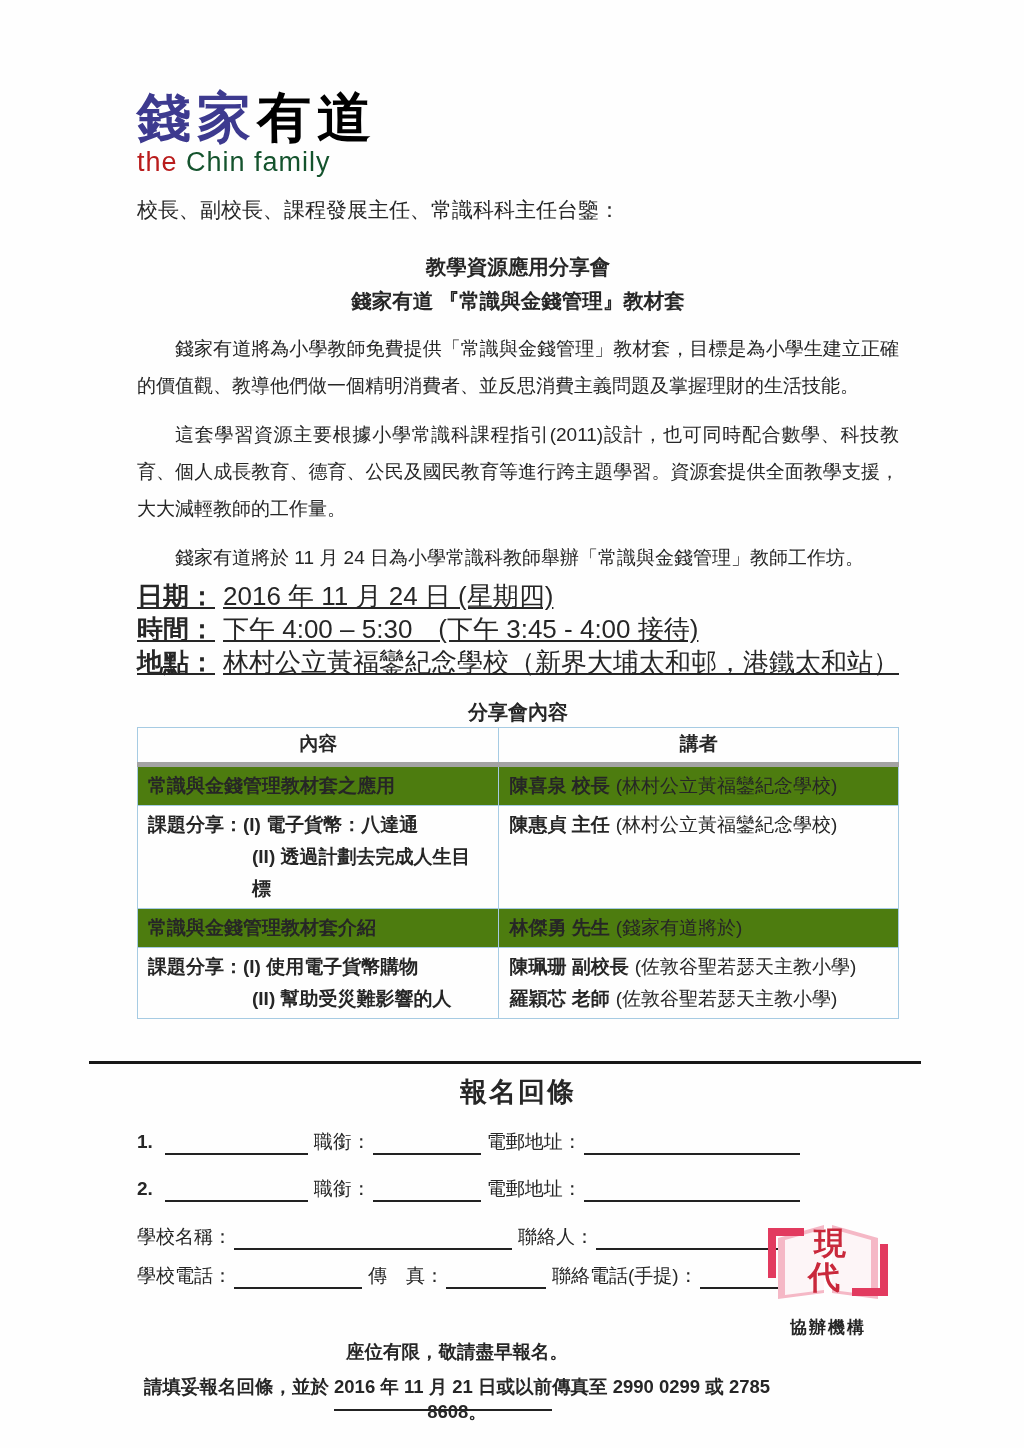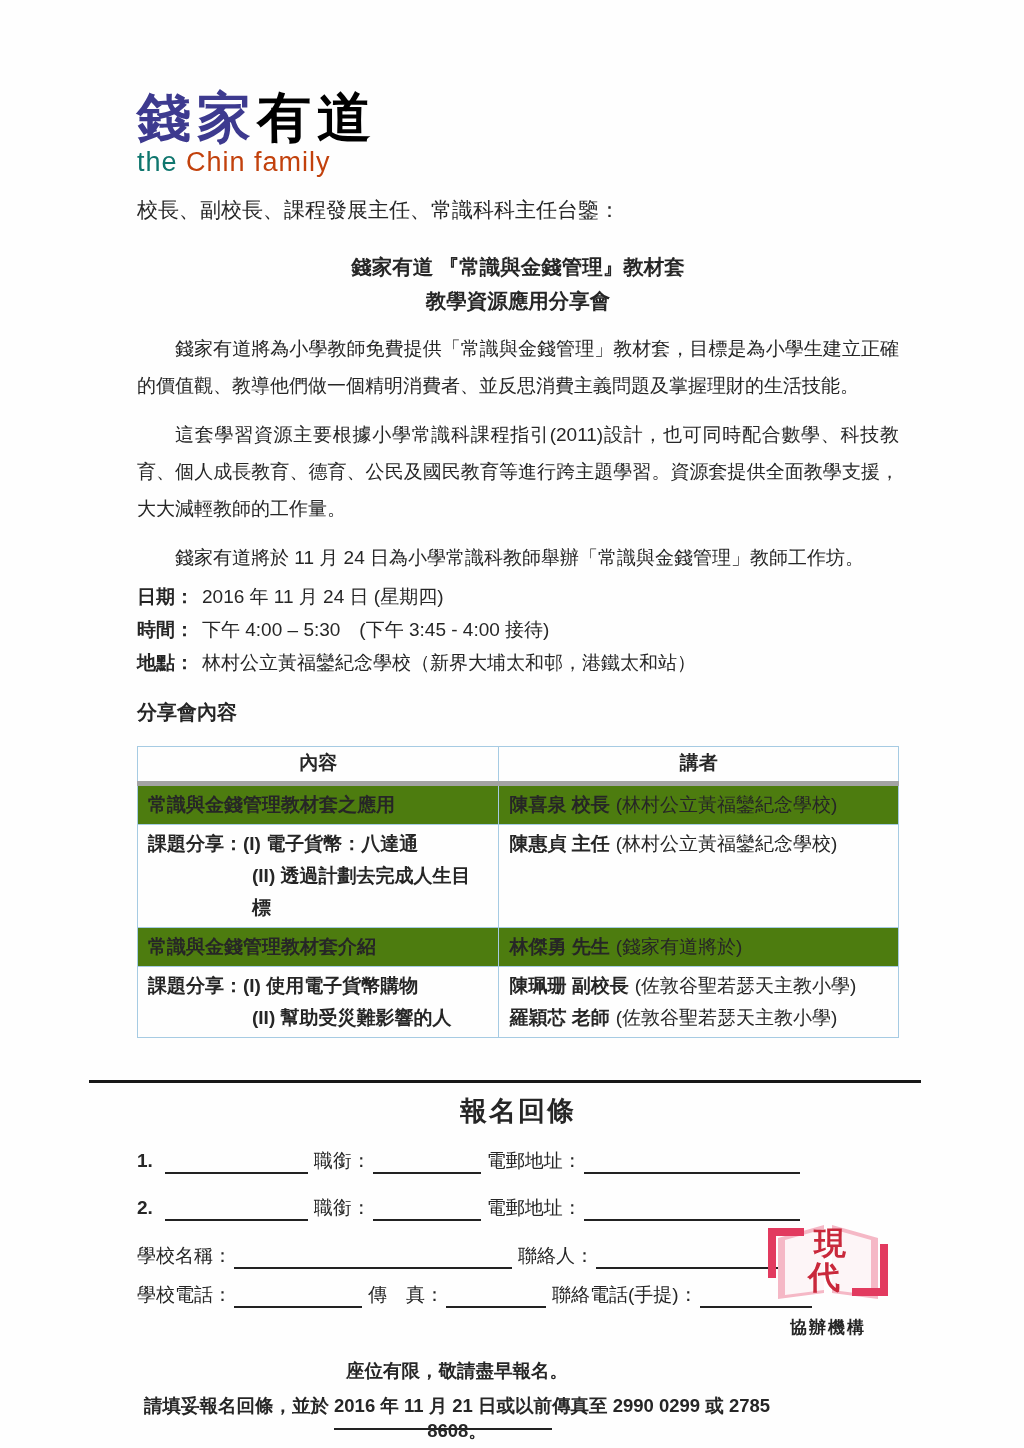--- a/index.html
+++ b/index.html
@@ -16,29 +16,29 @@
   .content{
     position:absolute;
     left:137px;top:88px;
     width:762px;
   }
   
   .brand-cjk{font-size:54px;font-weight:700;letter-spacing:6px;line-height:1.1;}
   .brand-cjk .dk{color:#3d3a8f;}
   .brand-cjk .lt{color:#000000;}
   .brand-en{font-size:27px;font-weight:400;letter-spacing:1px;margin-top:2px;line-height:1;}
-  .brand-en .dk{color:#0f766e;}
-  .brand-en .lt{color:#c2410c;}
+  .brand-en .dk{color:#b91c1c;}
+  .brand-en .lt{color:#14532d;}
   .salutation{margin:20px 0 0 0;font-size:21px;}
   .doc-title{margin-top:26px;text-align:center;font-size:20.5px;font-weight:700;line-height:34px;}
   .para{margin:12px 0 0 0;font-size:19px;line-height:37px;text-indent:2em;text-align:justify;}
-  .detail{font-size:19px;line-height:33px;}
+  .detail{font-size:26px;line-height:33px;text-decoration:underline;}
   .detail .lbl{font-weight:700;margin-right:8px;}
   .details{margin-top:4px;}
-  .tbl-heading{margin:20px 0 20px 0;font-size:20px;font-weight:700;}
+  .tbl-heading{margin:20px 0 1px 0;font-size:20px;font-weight:700;text-align:center;}
   table.session{border-collapse:collapse;width:100%;table-layout:fixed;}
   table.session th, table.session td{
     border:1.6px solid #a6cbe3;
     font-size:19px;
     padding:3px 10px;
     vertical-align:top;
   }
   table.session th{font-weight:700;text-align:center;height:28px;border-bottom:5px solid #a3a3a3;}
   table.session col.c1{width:47.5%;}
   table.session col.c2{width:52.5%;}
@@ -70,22 +70,22 @@
   <div class="content">
 
     <div class="brand">
       <div class="brand-cjk"><span class="dk">錢家</span><span class="lt">有道</span></div>
       <div class="brand-en"><span class="dk">the </span><span class="lt">Chin family</span></div>
     </div>
 
     <p class="salutation">校長、副校長、課程發展主任、常識科科主任台鑒：</p>
 
     <div class="doc-title">
+      <div>教學資源應用分享會</div>
       <div>錢家有道 『常識與金錢管理』教材套</div>
-      <div>教學資源應用分享會</div>
     </div>
 
     <p class="para">錢家有道將為小學教師免費提供「常識與金錢管理」教材套，目標是為小學生建立正確的價值觀、教導他們做一個精明消費者、並反思消費主義問題及掌握理財的生活技能。</p>
     <p class="para">這套學習資源主要根據小學常識科課程指引(2011)設計，也可同時配合數學、科技教育、個人成長教育、德育、公民及國民教育等進行跨主題學習。資源套提供全面教學支援，大大減輕教師的工作量。</p>
     <p class="para">錢家有道將於 11 月 24 日為小學常識科教師舉辦「常識與金錢管理」教師工作坊。</p>
 
     <div class="details">
       <div class="detail"><span class="lbl">日期：</span><span>2016 年 11 月 24 日 (星期四)</span></div>
       <div class="detail"><span class="lbl">時間：</span><span>下午 4:00 – 5:30　(下午 3:45 - 4:00 接待)</span></div>
       <div class="detail"><span class="lbl">地點：</span><span>林村公立黃福鑾紀念學校（新界大埔太和邨，港鐵太和站）</span></div>

